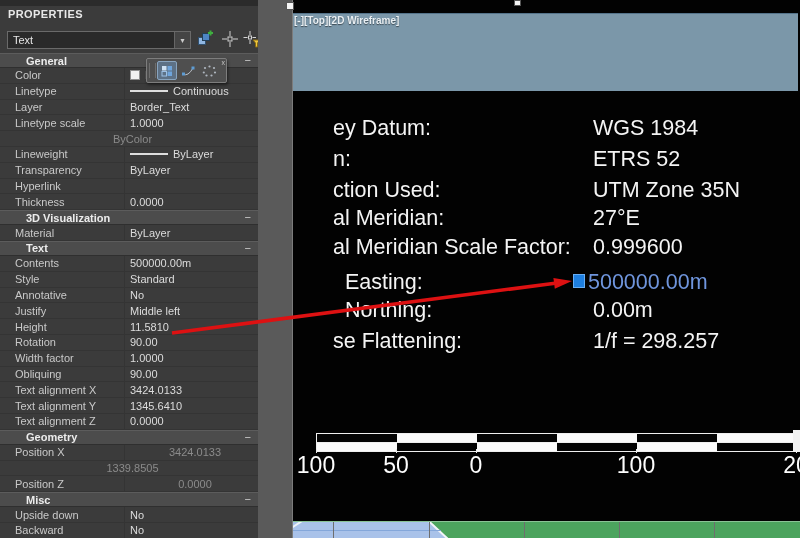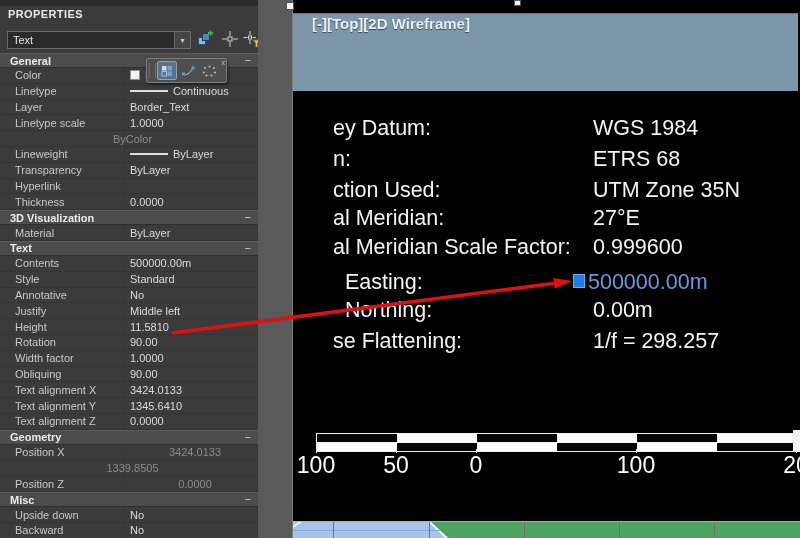--- a/index.html
+++ b/index.html
@@ -10,21 +10,21 @@
   }
   
   #palette{position:absolute;left:0;top:0;width:260px;height:538px;background:#3b3b3b;color:#d6d6d6;}
   #palette-topstrip{position:absolute;left:0;top:0;width:100%;height:6px;background:#2b2b2b;}
   #palette-title{position:absolute;left:8px;top:8px;font-size:11px;font-weight:bold;letter-spacing:.4px;color:#e8e8e8;}
   #type-combo{position:absolute;left:7px;top:31px;width:184px;height:18px;background:#2a2a2a;border:1px solid #6a6a6a;display:flex;align-items:center;box-sizing:border-box;}
   #type-combo .combo-text{flex:1;padding-left:5px;font-size:11px;color:#e6e6e6;}
   #type-combo .combo-arrow{width:15px;height:100%;background:#454545;border-left:1px solid #666;display:flex;align-items:center;justify-content:center;font-size:8px;color:#ccc;}
   .hdr-icon{position:absolute;top:30px;width:18px;height:18px;}
   #sections{position:absolute;left:0;top:53px;right:0;}
-  .sec-header{height:15px;background:#4c4c4c;border-top:1px solid #5c5c5c;border-bottom:1px solid #2f2f2f;display:flex;align-items:center;box-sizing:border-box;}
+  .sec-header{height:15px;background:#4c4c4c;border-top:1px solid #5c5c5c;border-bottom:1px solid #2f2f2f;display:flex;align-items:center;box-sizing:border-box;padding-left:16px;}
   .sec-header .sec-label{font-size:11px;font-weight:bold;color:#ececec;padding-left:10px;flex:1;}
   .sec-header .collapse{font-size:11px;color:#d0d0d0;padding-right:9px;line-height:1;}
   .prop-row{height:15.8px;display:flex;border-bottom:1px solid #343434;box-sizing:border-box;font-size:11px;}
   .prop-label{width:125px;padding-left:15px;box-sizing:border-box;color:#c9c9c9;border-right:1px solid #343434;display:flex;align-items:center;overflow:hidden;white-space:nowrap;}
   .prop-value{flex:1;padding-left:5px;color:#dcdcdc;display:flex;align-items:center;overflow:hidden;white-space:nowrap;}
   .prop-value.muted{color:#8b8b8b;justify-content:center;}
   .swatch{display:inline-block;width:8px;height:8px;background:#f2f2f2;border:1px solid #909090;margin-right:5px;flex:none;}
   .linesample{display:inline-block;width:38px;height:2px;background:#dedede;margin-right:5px;flex:none;}
   
   #float-toolbar{position:absolute;left:146px;top:58px;width:79px;height:23px;background:#4f4f4f;border:1px solid #7d7d7d;border-radius:2px;box-shadow:1px 2px 3px rgba(0,0,0,.45);display:flex;align-items:center;z-index:6;}
@@ -34,21 +34,21 @@
   #float-toolbar .ft-close{position:absolute;right:1px;top:0;font-size:7px;color:#c4c4c4;line-height:7px;}
   
   #side-strip{position:absolute;left:258px;top:0;width:34px;height:538px;background:#5a5a5a;}
   #draw-toolbar{position:absolute;left:263px;top:7px;width:26px;height:348px;background:#4a4a4a;border:1px solid #707070;box-sizing:border-box;}
   #draw-toolbar .dt-handle{height:4px;margin:2px 4px 1px 4px;border-top:1px dotted #9a9a9a;border-bottom:1px dotted #9a9a9a;}
   .dt-btn{width:24px;height:16.6px;display:flex;align-items:center;justify-content:center;}
   .dt-btn svg{display:block;}
   
   #canvas{position:absolute;left:292px;top:0;width:508px;height:538px;background:#020202;overflow:hidden;border-left:1px solid #7c7c7c;box-sizing:border-box;}
   #band{position:absolute;left:0;top:13px;width:505px;height:77px;background:#7b97a9;border-top:1px solid #54738a;}
-  #vp-controls{position:absolute;left:19px;top:1px;font-size:15px;font-weight:bold;color:#e9eff3;text-shadow:0 1px 1px rgba(0,0,0,.5);text-align:center;}
+  #vp-controls{position:absolute;left:1px;top:1px;font-size:10px;font-weight:bold;color:#e9eff3;text-shadow:0 1px 1px rgba(0,0,0,.5);text-align:center;}
   .vp-grip{position:absolute;background:#f5f5f5;border:1px solid #555;z-index:5;}
   .info-line{position:absolute;left:0;width:100%;height:27px;line-height:27px;font-size:21.5px;color:#f4f4f4;}
   .info-label{position:absolute;left:4px;white-space:nowrap;margin-left:36px;}
   .info-label.indent{left:16px;}
   .info-value{position:absolute;left:300px;white-space:nowrap;}
   .info-value.selected{left:295px;color:#6f95dd;}
   #text-grip{position:absolute;left:280px;top:274px;width:12px;height:14px;background:#1e7fe0;border:1px solid #66aef5;box-sizing:border-box;z-index:4;}
   
   #scalebar{position:absolute;left:23px;top:433px;width:480px;border:1px solid #efefef;}
   .sb-row{display:flex;height:8px;}
@@ -460,21 +460,21 @@
     <span id="vp-controls">[-][Top][2D Wireframe]</span>
   </div>
 
   <div id="info-lines">
       <div class="info-line" style="top: 115px;">
         <span class="info-label">ey Datum:</span>
                <span class="info-value">WGS 1984</span>
       </div>
       <div class="info-line" style="top: 146px;">
         <span class="info-label">n:</span>
-               <span class="info-value">ETRS 68</span>
+               <span class="info-value">ETRS 52</span>
       </div>
       <div class="info-line" style="top: 177px;">
         <span class="info-label">ction Used:</span>
                <span class="info-value">UTM Zone 35N</span>
       </div>
       <div class="info-line" style="top: 205px;">
         <span class="info-label">al Meridian:</span>
                <span class="info-value">27°E</span>
       </div>
       <div class="info-line" style="top: 234px;">

